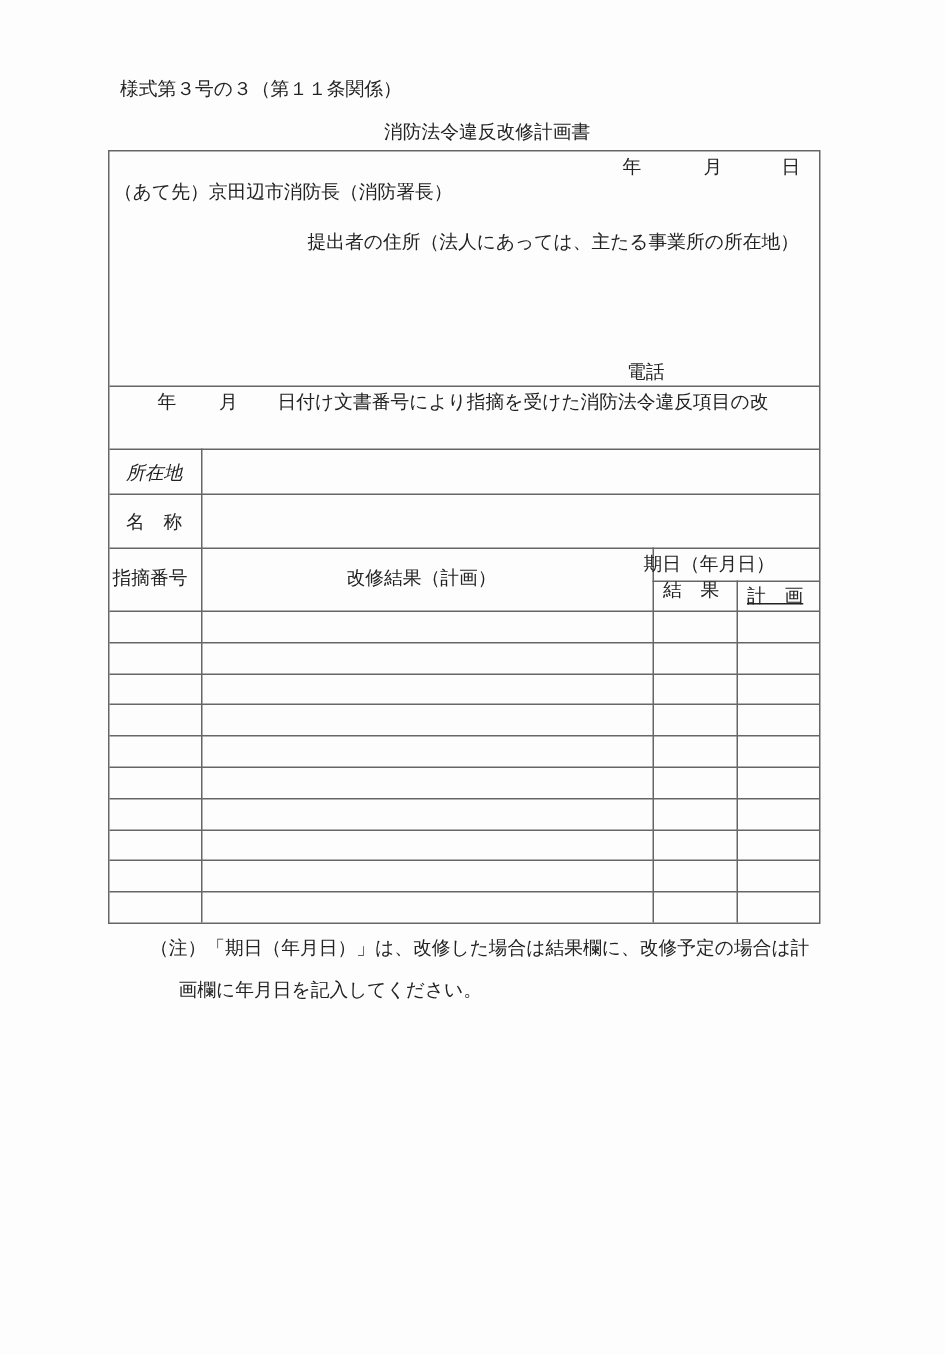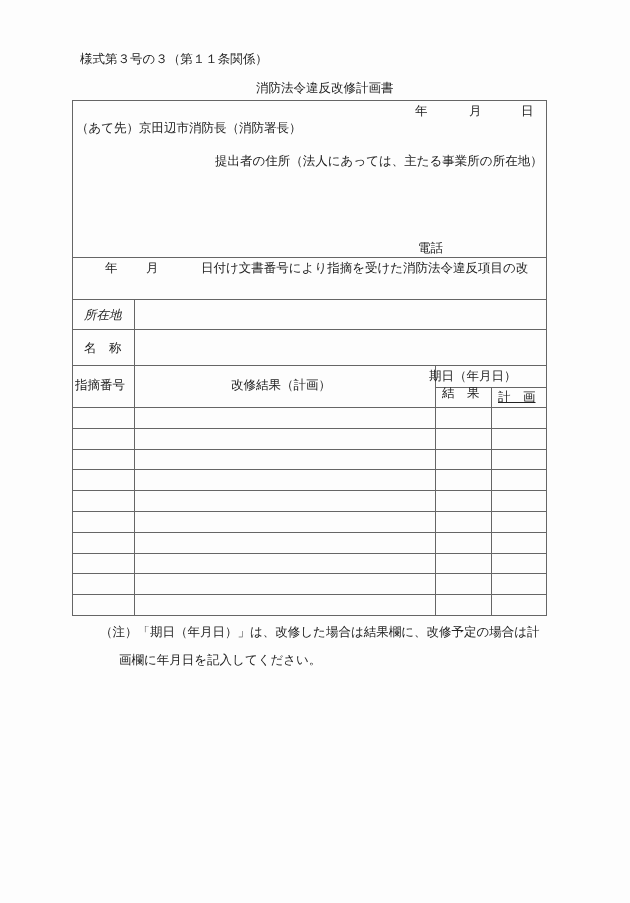--- a/index.html
+++ b/index.html
@@ -19,28 +19,28 @@
 
 <div class="abs form-id">様式第３号の３（第１１条関係）</div>
 <div class="abs title">消防法令違反改修計画書</div>
 
 <div class="frame">
 
   <span class="cell-text" style="left:342px;top:4px;">年</span>
   <span class="cell-text" style="left:396px;top:4px;">月</span>
   <span class="cell-text" style="left:448px;top:4px;">日</span>
   <span class="cell-text" style="left:3px;top:21px;">（あて先）京田辺市消防長（消防署長）</span>
-  <span class="cell-text" style="left:142px;top:54px;">提出者の住所（法人にあっては、主たる事業所の所在地）</span>
+  <span class="cell-text" style="left:132px;top:54px;">提出者の住所（法人にあっては、主たる事業所の所在地）</span>
   <span class="cell-text" style="left:345px;top:141px;">電話</span>
 
   <div class="hline" style="left:0;top:156px;width:473px;"></div>
 
   <span class="cell-text" style="left:32px;top:161px;">年</span>
   <span class="cell-text" style="left:73px;top:161px;">月</span>
-  <span class="cell-text" style="left:128px;top:161px;">日付け文書番号により指摘を受けた消防法令違反項目の改</span>
+  <span class="cell-text" style="left:112px;top:161px;">日付け文書番号により指摘を受けた消防法令違反項目の改</span>
 
   <div class="hline" style="left:0;top:198px;width:473px;"></div>
 
   <span class="cell-text" style="left:11px;top:208px;font-style:italic;">所在地</span>
   <span class="cell-text" style="left:70px;top:208px;"></span>
   <div class="hline" style="left:0;top:228px;width:473px;"></div>
 
   <span class="cell-text" style="left:11px;top:241px;">名　称</span>
   <span class="cell-text" style="left:70px;top:241px;"></span>
   <div class="hline" style="left:0;top:264px;width:473px;"></div>

